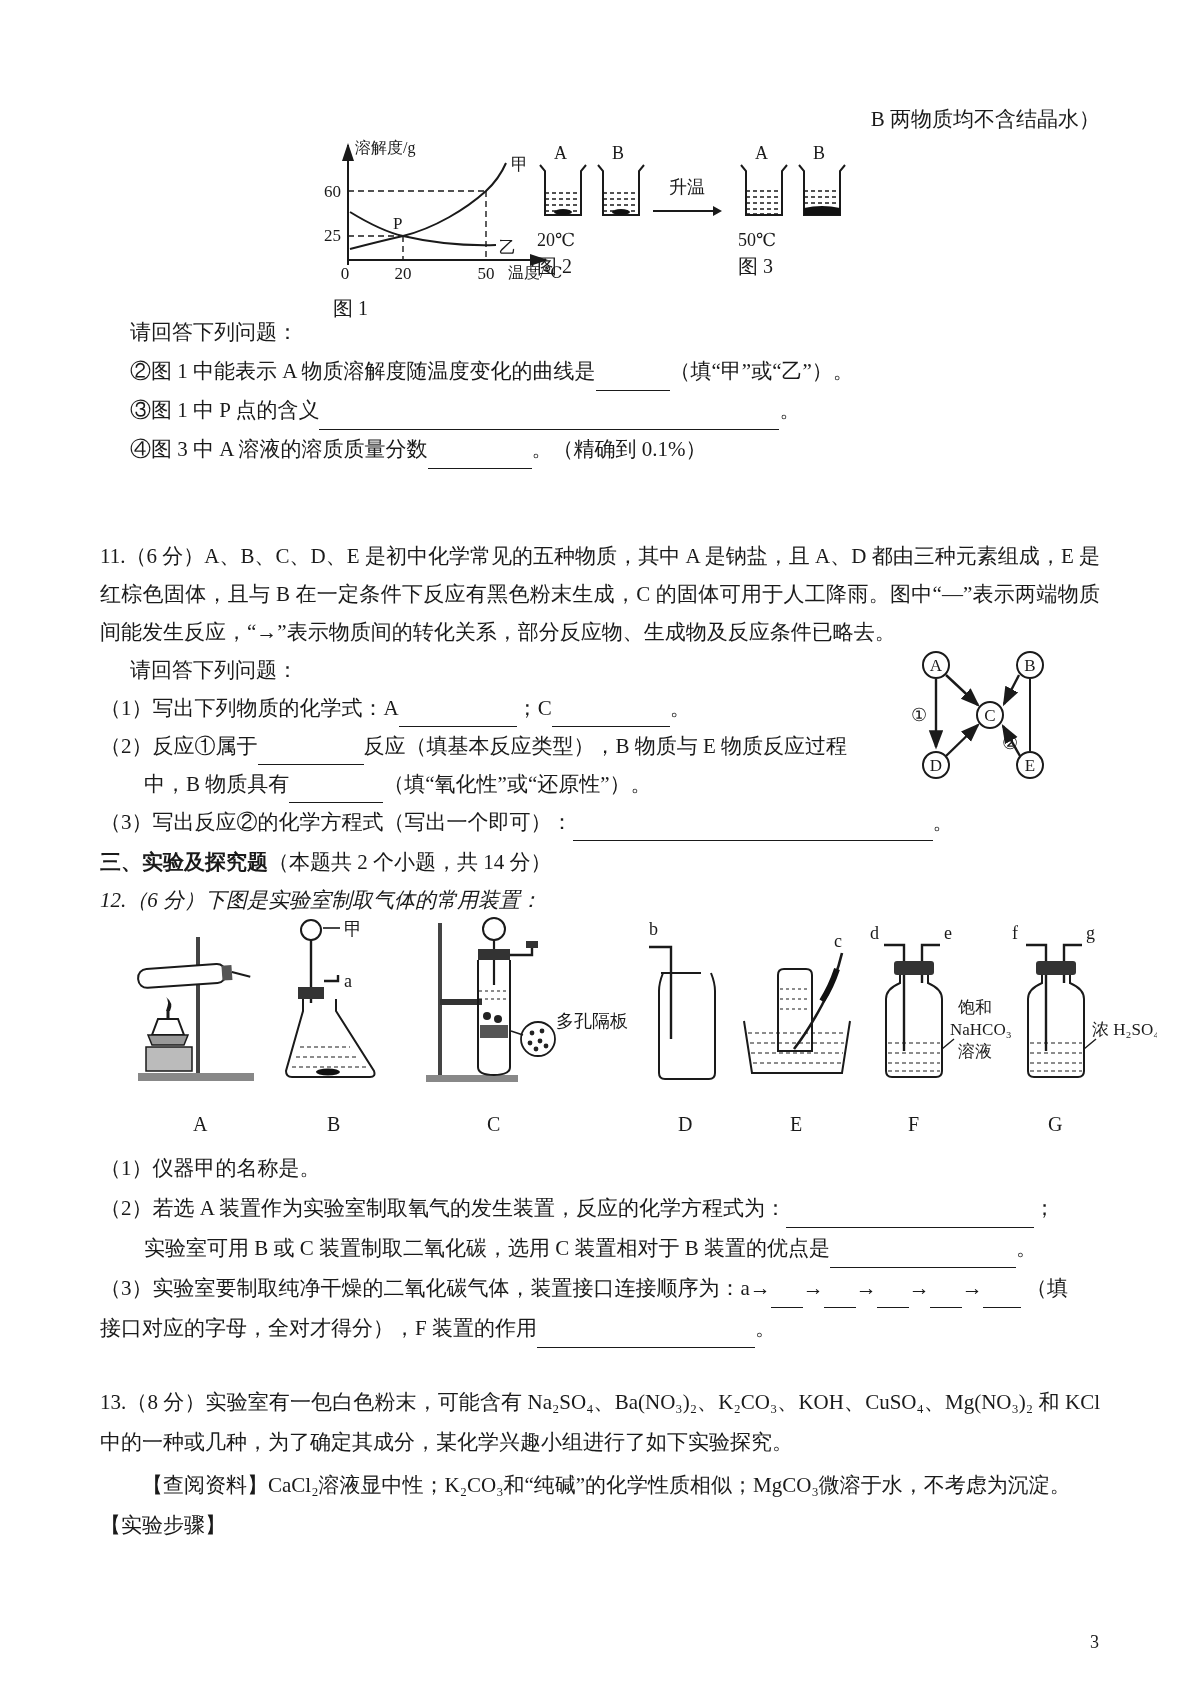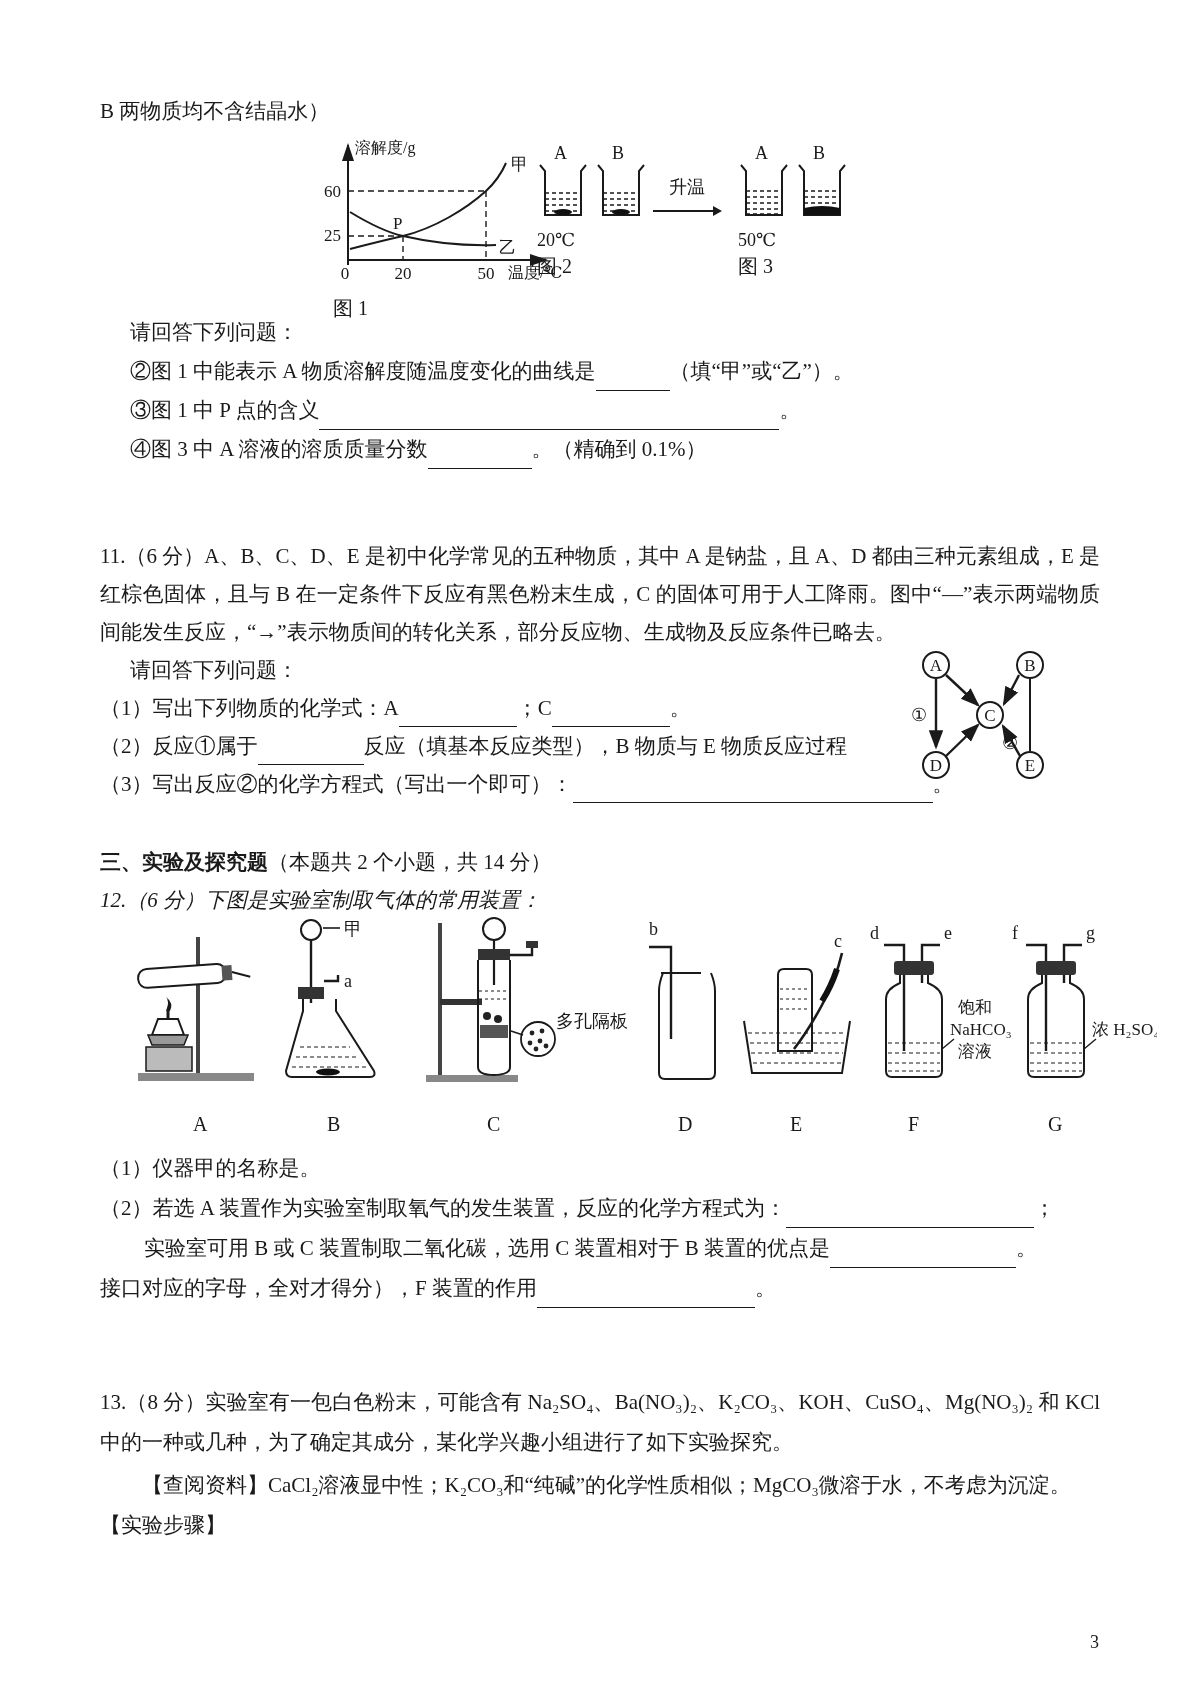--- a/index.html
+++ b/index.html
@@ -20,21 +20,21 @@
   .figlabel{font-size:18px;}
   .fig{position:absolute;}
   .letters span{position:absolute;font-size:20px;}
   .pageno{position:absolute;font-size:18px;}
 </style>
 </head>
 <body>
 
 <div class="page">
 
-  <div class="abs line" style="top:92px;">B 两物质均不含结晶水）</div>
+  <div class="abs line" style="top:100px;text-align:right;">B 两物质均不含结晶水）</div>
 
   <div class="abs" style="top:135px;height:190px;">
 
     <div class="fig" style="left:203px;top:0;">
       <svg width="260" height="152" viewBox="0 0 260 152">
         <defs>
           <marker id="ah" markerWidth="10" markerHeight="8" refX="8" refY="3" orient="auto">
             <path d="M0,0 L9,3 L0,6 z" fill="#1a1a1a"></path>
           </marker>
         </defs>
@@ -154,20 +154,21 @@
         <text x="132" y="28" font-size="17" text-anchor="middle">B</text>
         <text x="92" y="78" font-size="17" text-anchor="middle">C</text>
         <text x="38" y="128" font-size="17" text-anchor="middle">D</text>
         <text x="132" y="128" font-size="17" text-anchor="middle">E</text>
         <text x="21" y="78" font-size="18" text-anchor="middle">①</text>
         <text x="112" y="106" font-size="18" text-anchor="middle">②</text>
       </svg>
       <div class="line indent1">请回答下列问题：</div>
       <div class="line"><span>（1）写出下列物质的化学式：A</span><span class="blank" style="width:118px;"></span><span>；C</span><span class="blank" style="width:118px;"></span><span>。</span></div>
       <div class="line"><span>（2）反应①属于</span><span class="blank" style="width:106px;"></span><span>反应（填基本反应类型），B 物质与 E 物质反应过程</span></div>
+      <div class="line indent2"><span>中，B 物质具有</span><span class="blank" style="width:94px;"></span><span>（填“氧化性”或“还原性”）。</span></div>
       <div class="line"><span>（3）写出反应②的化学方程式（写出一个即可）：</span><span class="blank" style="width:360px;"></span><span>。</span></div>
     </div>
   </div>
 
   <div class="abs line" style="top:843px;">
     <span class="bold">三、实验及探究题</span><span>（本题共 2 个小题，共 14 分）</span>
   </div>
 
   <div class="abs line" style="top:881px;font-style:italic;">12.（6 分）下图是实验室制取气体的常用装置：</div>
 
@@ -308,20 +309,21 @@
       <span style="left:690px;">E</span>
       <span style="left:808px;">F</span>
       <span style="left:948px;">G</span>
     </div>
   </div>
 
   <div class="abs lh40" style="top:1148px;">
     <div class="line">（1）仪器甲的名称是。</div>
     <div class="line"><span>（2）若选 A 装置作为实验室制取氧气的发生装置，反应的化学方程式为：</span><span class="blank" style="width:248px;"></span><span>；</span></div>
     <div class="line indent2"><span>实验室可用 B 或 C 装置制取二氧化碳，选用 C 装置相对于 B 装置的优点是</span><span class="blank" style="width:186px;"></span><span>。</span></div>
+    <div class="line"><span>（3）实验室要制取纯净干燥的二氧化碳气体，装置接口连接顺序为：a→</span><span class="blank" style="width:32px;"></span><span>→</span><span class="blank" style="width:32px;"></span><span>→</span><span class="blank" style="width:32px;"></span><span>→</span><span class="blank" style="width:32px;"></span><span>→</span><span class="blank" style="width:38px;"></span>&nbsp;<span>（填</span></div>
     <div class="line"><span>接口对应的字母，全对才得分），F 装置的作用</span><span class="blank" style="width:218px;"></span><span>。</span></div>
   </div>
 
   <div class="abs justify" style="top:1382px;line-height:40px;">13.（8 分）实验室有一包白色粉末，可能含有 Na₂SO₄、Ba(NO₃)₂、K₂CO₃、KOH、CuSO₄、Mg(NO₃)₂ 和 KCl 中的一种或几种，为了确定其成分，某化学兴趣小组进行了如下实验探究。</div>
   <div class="abs line" style="top:1466px;margin-left:42px;">【查阅资料】CaCl₂溶液显中性；K₂CO₃和“纯碱”的化学性质相似；MgCO₃微溶于水，不考虑为沉淀。</div>
   <div class="abs line" style="top:1506px;">【实验步骤】</div>
 
   <div class="pageno" style="left:1090px;top:1632px;">3</div>
 
 </div>

